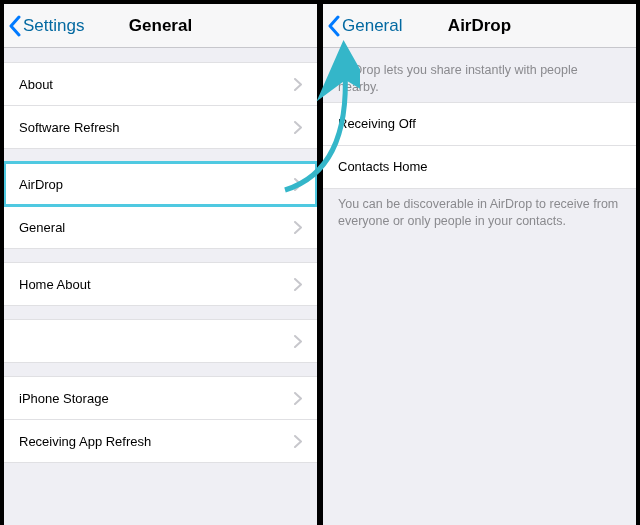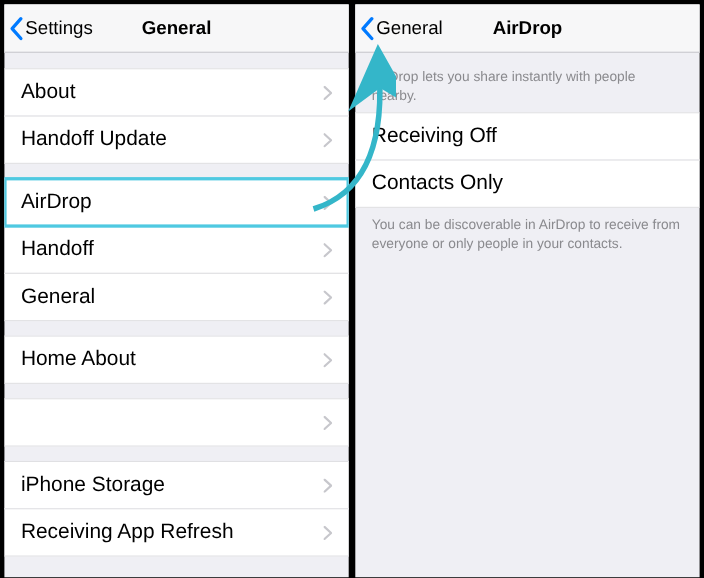--- a/index.html
+++ b/index.html
@@ -26,21 +26,21 @@
       background: #f7f7f8;
       border-bottom: 1px solid #c7c7cc;
       display: flex;
       align-items: center;
       position: relative;
       flex-shrink: 0;
     }
     .back-btn {
       display: flex;
       align-items: center;
-      color: #000000;
+      color: #0369a1;
       font-size: 17px;
       padding-left: 4px;
       cursor: pointer;
     }
     .back-chevron-svg {
       width: 13px;
       height: 22px;
       margin-right: 2px;
     }
     .nav-title {
@@ -59,21 +59,21 @@
     .group-gap { height: 14px; }
     .cell {
       background: #fff;
       border-top: 1px solid #e0e0e3;
       border-bottom: 1px solid #e0e0e3;
       margin-bottom: -1px;
       height: 44px;
       display: flex;
       align-items: center;
       padding: 0 15px;
-      font-size: 19px;
+      font-size: 13px;
       color: #000;
       cursor: pointer;
       position: relative;
     }
     .cell.highlighted {
       outline: 3px solid #4fc9e1;
       outline-offset: -2px;
       z-index: 2;
     }
     .disclosure {
@@ -119,39 +119,31 @@
     <div class="group-gap"></div>
     <div class="cell">
       <span>About</span>
       <span class="disclosure">
           <svg viewBox="0 0 8 13">
             <path d="M1 1 L7 6.5 L1 12" stroke="#c7c7cc" stroke-width="2" fill="none" stroke-linecap="round" stroke-linejoin="round"></path>
           </svg>
         </span>
     </div>
     <div class="cell">
-      <span>Handoff Update</span>
+      <span>Software Refresh</span>
       <span class="disclosure">
           <svg viewBox="0 0 8 13">
             <path d="M1 1 L7 6.5 L1 12" stroke="#c7c7cc" stroke-width="2" fill="none" stroke-linecap="round" stroke-linejoin="round"></path>
           </svg>
         </span>
     </div>
 
     <div class="group-gap"></div>
     <div class="cell highlighted">
       <span>AirDrop</span>
-      <span class="disclosure">
-          <svg viewBox="0 0 8 13">
-            <path d="M1 1 L7 6.5 L1 12" stroke="#c7c7cc" stroke-width="2" fill="none" stroke-linecap="round" stroke-linejoin="round"></path>
-          </svg>
-        </span>
-    </div>
-    <div class="cell">
-      <span>Handoff</span>
       <span class="disclosure">
           <svg viewBox="0 0 8 13">
             <path d="M1 1 L7 6.5 L1 12" stroke="#c7c7cc" stroke-width="2" fill="none" stroke-linecap="round" stroke-linejoin="round"></path>
           </svg>
         </span>
     </div>
     <div class="cell">
       <span>General</span>
       <span class="disclosure">
           <svg viewBox="0 0 8 13">
@@ -209,21 +201,21 @@
     </div>
     <div class="nav-title">AirDrop</div>
   </div>
   <div class="content">
     <div class="footer-text" style="padding-top:14px;padding-bottom:6px;">AirDrop lets you share instantly with people nearby.</div>
 
     <div class="cell">
       <span>Receiving Off</span>
     </div>
     <div class="cell">
-      <span>Contacts Only</span>
+      <span>Contacts Home</span>
     </div>
 
     <div class="footer-text">You can be discoverable in AirDrop to receive from everyone or only people in your contacts.</div>
   </div>
 </div>
 
 <svg class="arrow-overlay" viewBox="0 0 170 160">
   <defs>
     <marker id="arrowhead" markerWidth="12" markerHeight="12" refX="6" refY="6" orient="auto">
       <path d="M0 0 L12 6 L0 12 L4 6 Z" fill="#34b6c9"></path>

